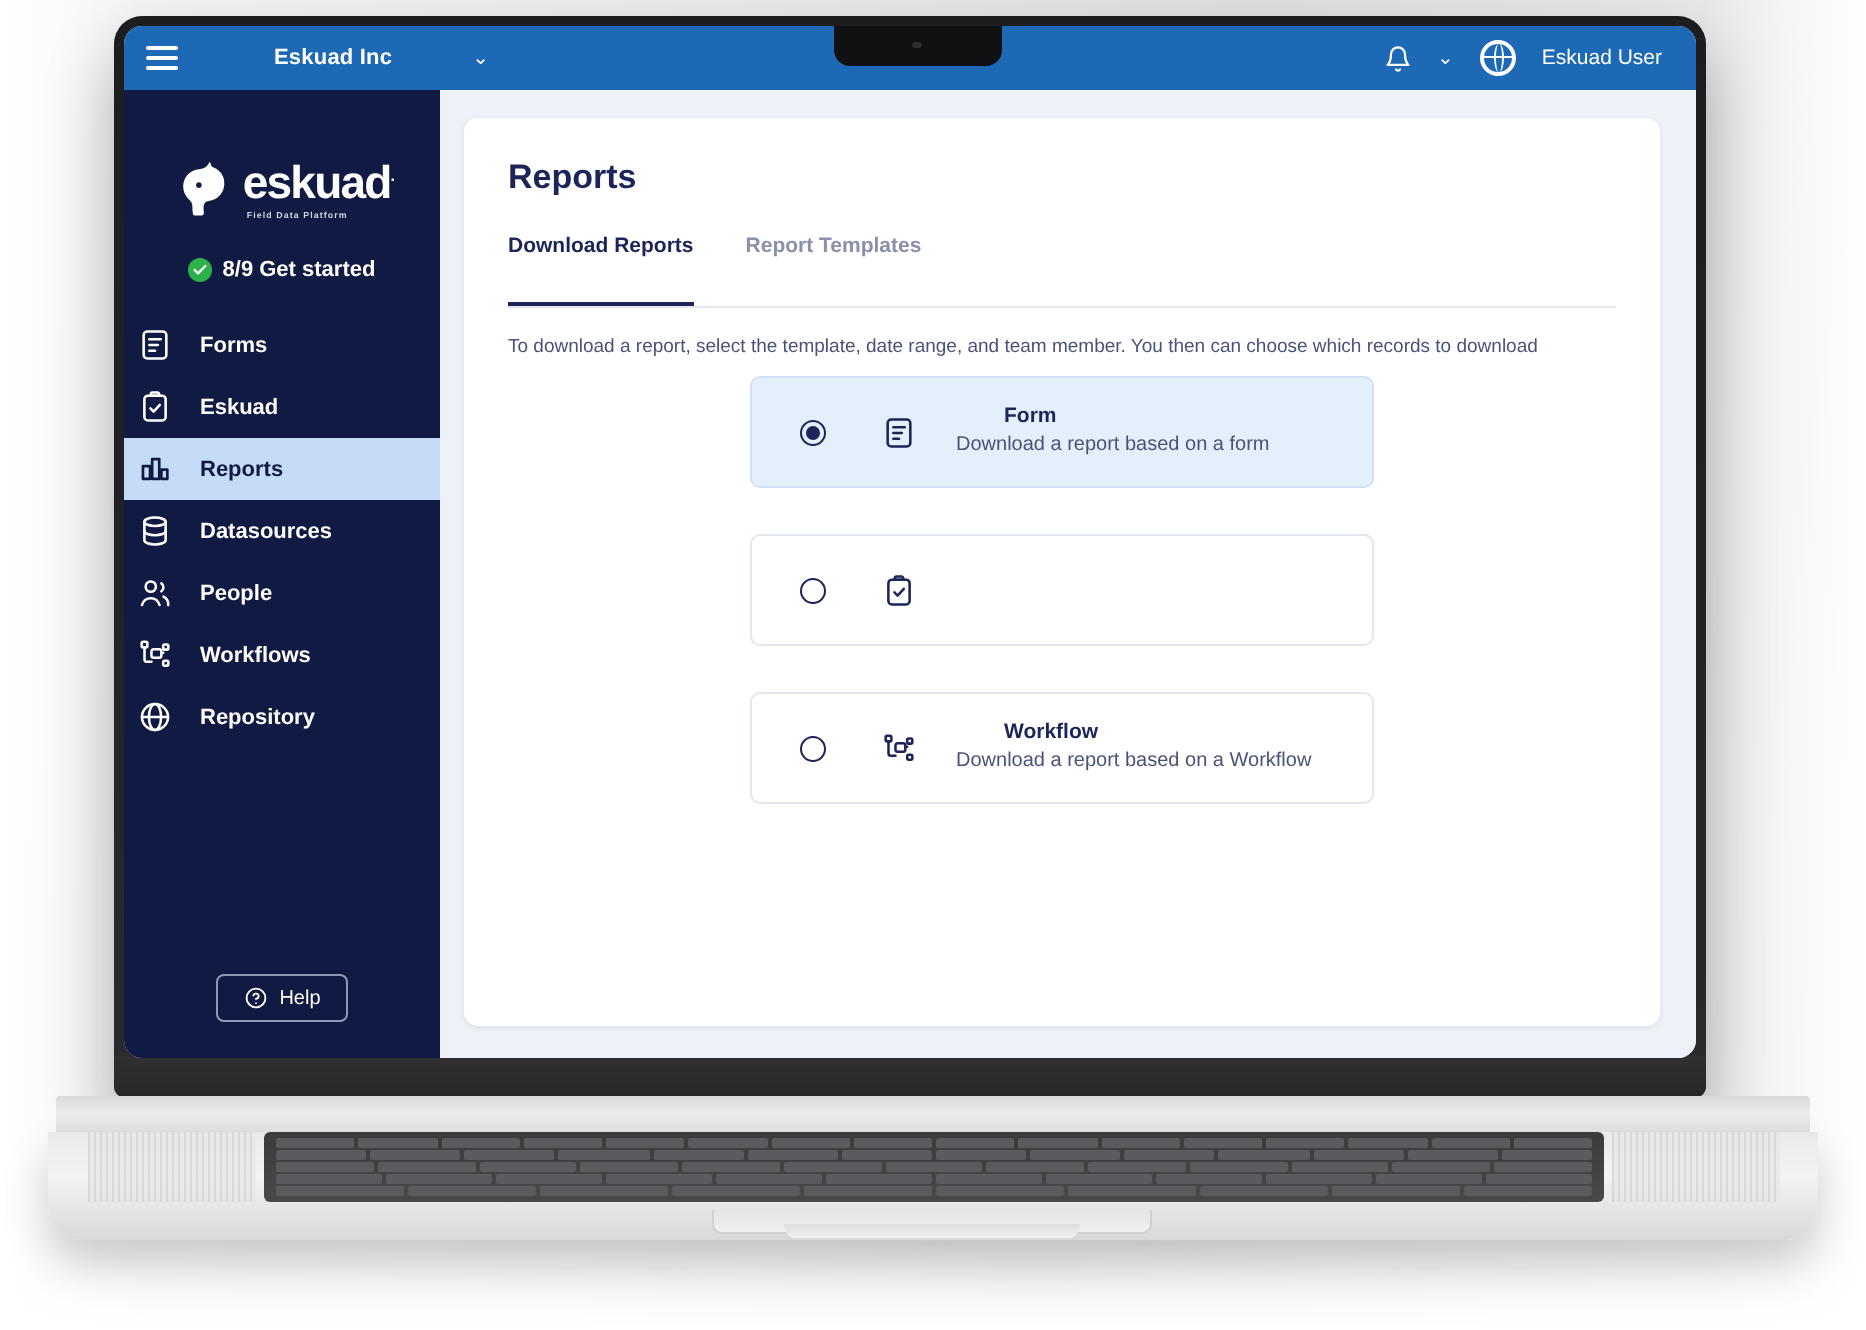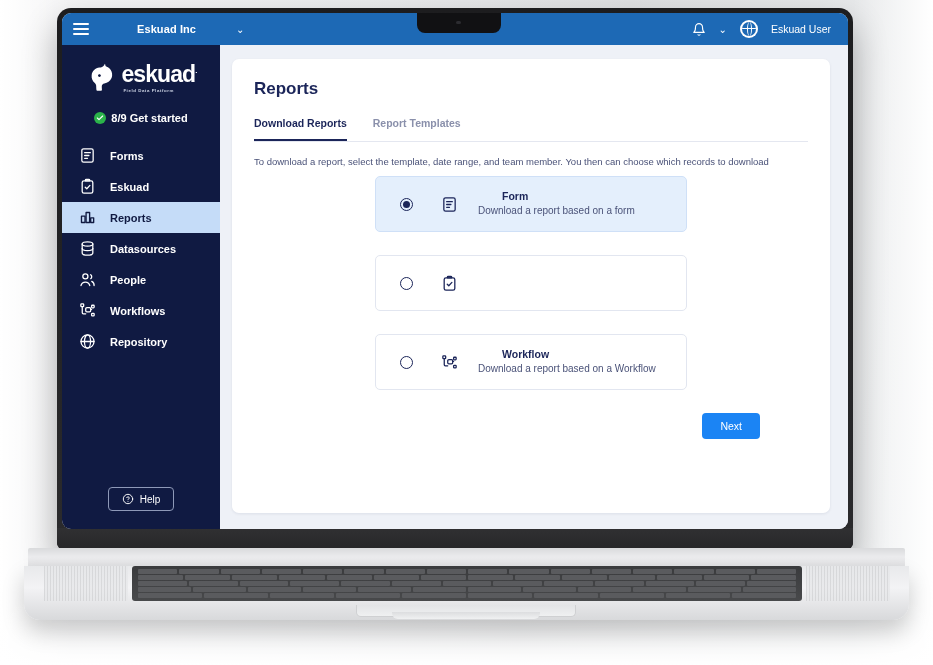--- a/index.html
+++ b/index.html
@@ -154,21 +154,21 @@
     border-left:1.2px solid #fff; border-right:1.2px solid #fff; border-radius:50%;
   }
   .user-name { color: #fff; font-size: 10.5px; }
 
   
   .sidebar {
     position: absolute; left: 0; top: 32px; width: 158px; height: 484px;
     background: #101a42;
   }
   .logo-block {
-    padding-top: 16px; display: flex; flex-direction: column; align-items: center;
+    padding-top: 33px; display: flex; flex-direction: column; align-items: center;
   }
   .logo-row { display: flex; align-items: center; gap: 2px; }
   .logo-mark { width: 34px; height: 34px; }
   .logo-text-wrap { display: flex; flex-direction: column; align-items: flex-start; }
   .logo-word {
     color: #fff; font-size: 23px; font-weight: bold; letter-spacing: -0.9px; line-height: 1;
   }
   .logo-reg { font-size: 8px; vertical-align: super; }
   .logo-tag {
     color: #cfd6e6; font-size: 4.4px; letter-spacing: .55px;
@@ -180,21 +180,21 @@
   }
   .check-badge {
     width: 12px; height: 12px; border-radius: 50%; background: #2bb34a;
     display: flex; align-items: center; justify-content: center;
   }
   .check-badge svg { width: 8px; height: 8px; }
 
   .nav { margin-top: 16px; }
   .nav-item {
     display: flex; align-items: center; gap: 14px;
-    height: 31px; padding-left: 17px; cursor: pointer;
+    height: 31px; padding-left: 7px; cursor: pointer;
     color: #ffffff; font-size: 11px; font-weight: bold;
   }
   .nav-item .nav-ic { width: 17px; height: 17px; flex: 0 0 17px; }
   .nav-item.active { background: #c5dcf8; color: #101a42; }
   .nav-item.active .nav-ic { color: #101a42; }
 
   .help-wrap {
     position: absolute; left: 0; bottom: 18px; width: 158px;
     display: flex; justify-content: center;
   }
@@ -216,21 +216,21 @@
     background: #fff; border-radius: 7px;
     box-shadow: 0 1px 3px rgba(16,26,66,0.08);
     padding: 20px 22px;
     position: relative;
   }
   .page-title {
     color: #1b2559; font-size: 17px; font-weight: bold; margin-bottom: 18px;
   }
   .tabs { display: flex; gap: 26px; border-bottom: 0; margin-bottom: 0; }
   .tab {
-    font-size: 10.5px; font-weight: bold; padding-bottom: 10px; cursor: pointer;
+    font-size: 10.5px; font-weight: bold; padding-bottom: 22px; cursor: pointer;
     color: #8a90ab;
   }
   .tab.active { color: #1b2559; border-bottom: 2px solid #1b2559; }
   .tabs-rule { height: 1px; background: #e4e7f0; margin: 0 0 14px 0; }
 
   .desc {
     color: #4a5278; font-size: 9.5px; text-align: left; margin-bottom: 9px;
   }
   .section-title {
     color: #1b2559; font-size: 11px; font-weight: bold;
@@ -463,23 +463,20 @@
               <path d="M16.5 10.4h1.3"></path>
             </svg>
             <div class="opt-text">
               <div class="opt-title">Workflow</div>
               <div class="opt-sub">Download a report based on a Workflow</div>
             </div>
           </div>
 
         </div>
 
-        <div class="next-row">
-          <button class="next-btn">Next</button>
-        </div>
 
       </div>
     </div>
 
   </div>
 
   <div class="notch"></div>
   <div class="notch-cam"></div>
   <div class="bezel-bottom"></div>
   <div class="hinge"></div>

